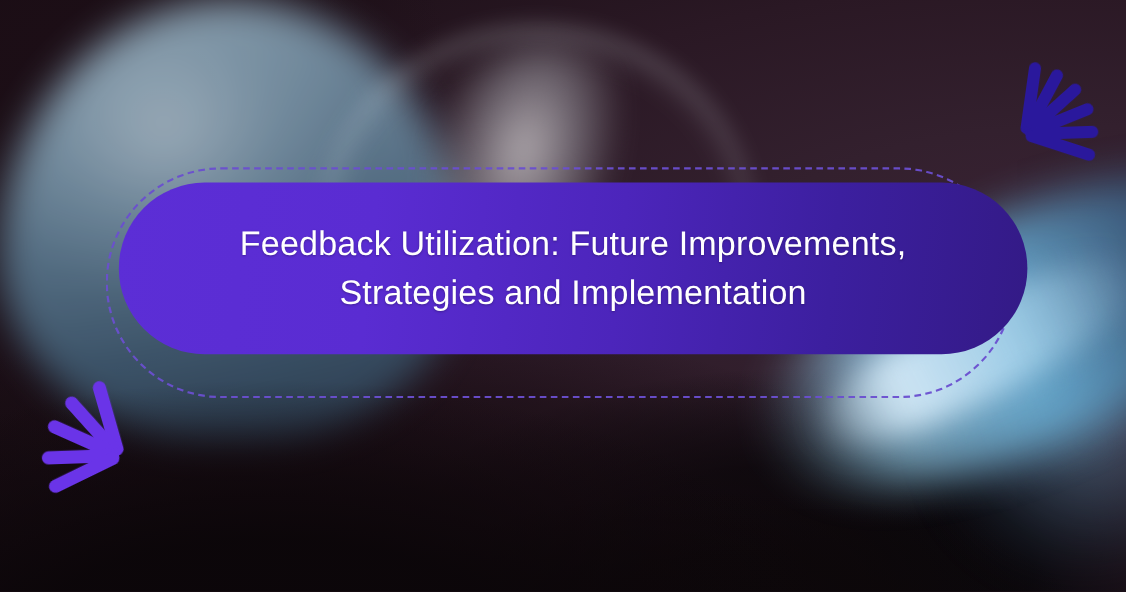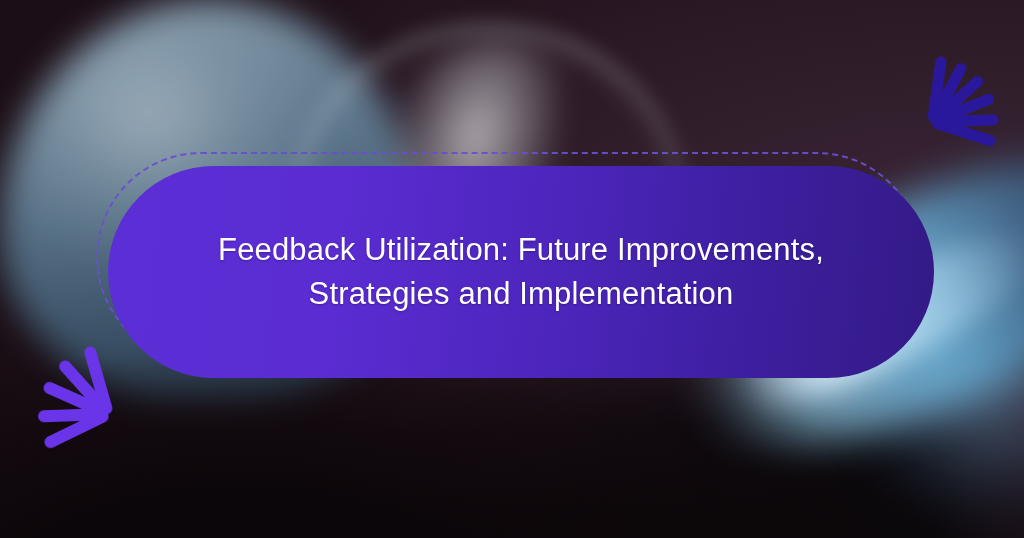--- a/index.html
+++ b/index.html
@@ -172,21 +172,21 @@
     box-sizing: border-box;
     opacity: 0.95;
   }
 
   
   #title-card {
     position: absolute;
     left: 108px;
     top: 166px;
     width: 826px;
-    height: 212px;
+    height: 156px;
     border-radius: 106px;
     background: linear-gradient(96deg, #5c2ed6 0%, #5a2cd2 28%, #4c25bb 55%, #3c1f9f 78%, #331a86 100%);
     display: flex;
     align-items: center;
     justify-content: center;
     box-sizing: border-box;
     padding: 0 78px;
   }
 
   #card-title {

